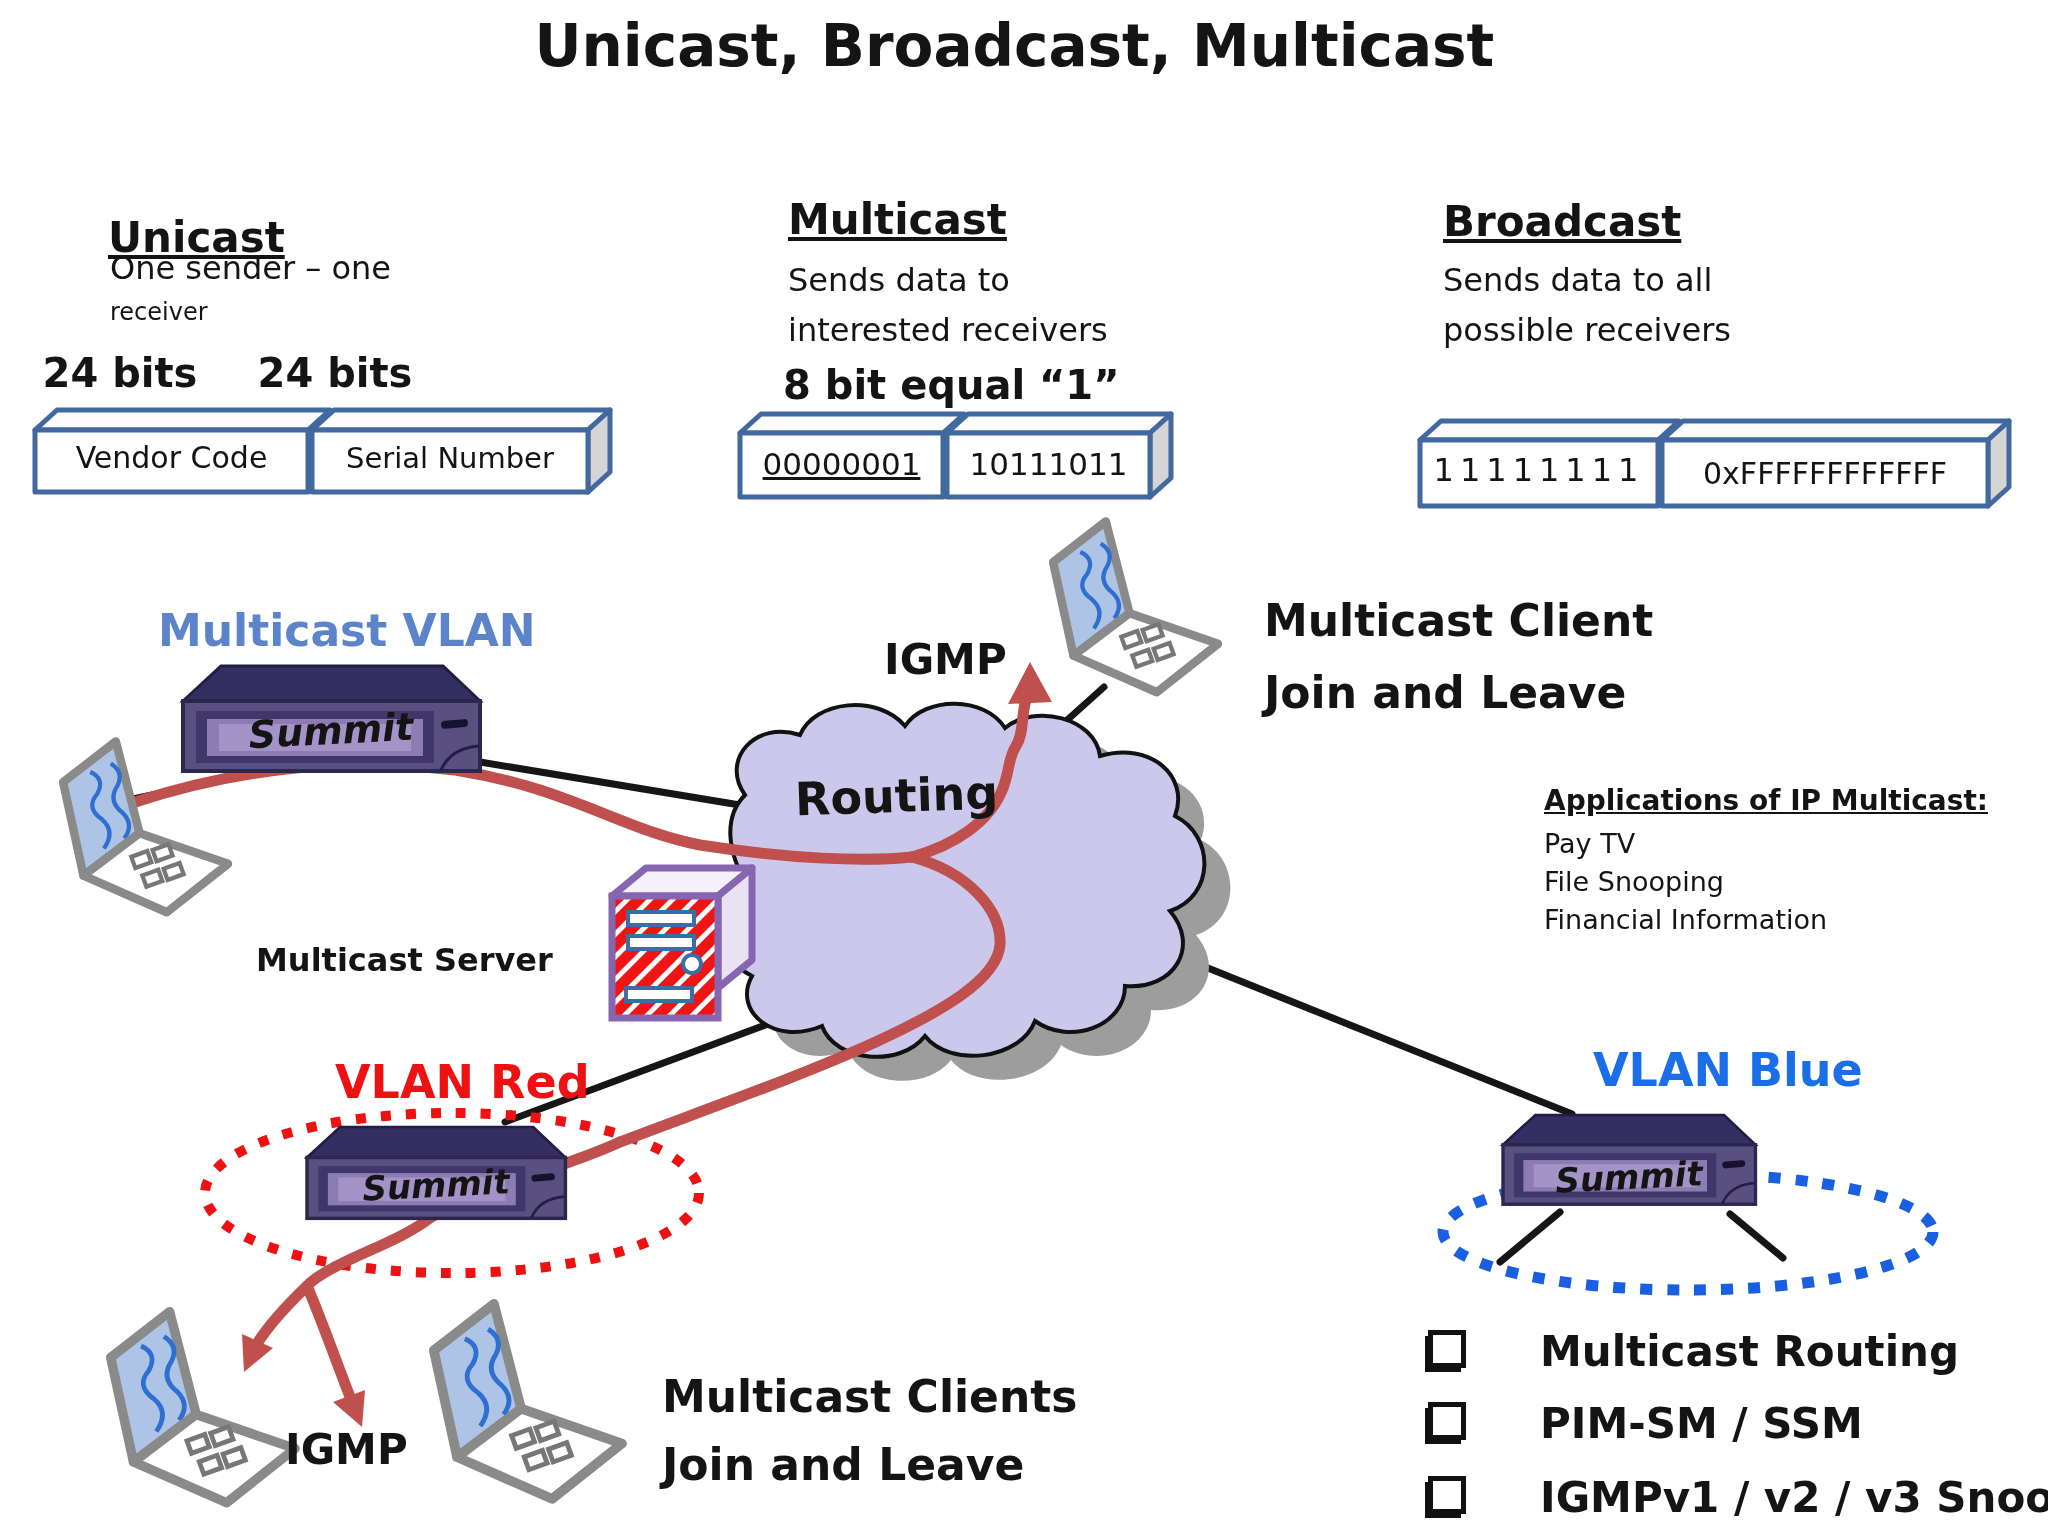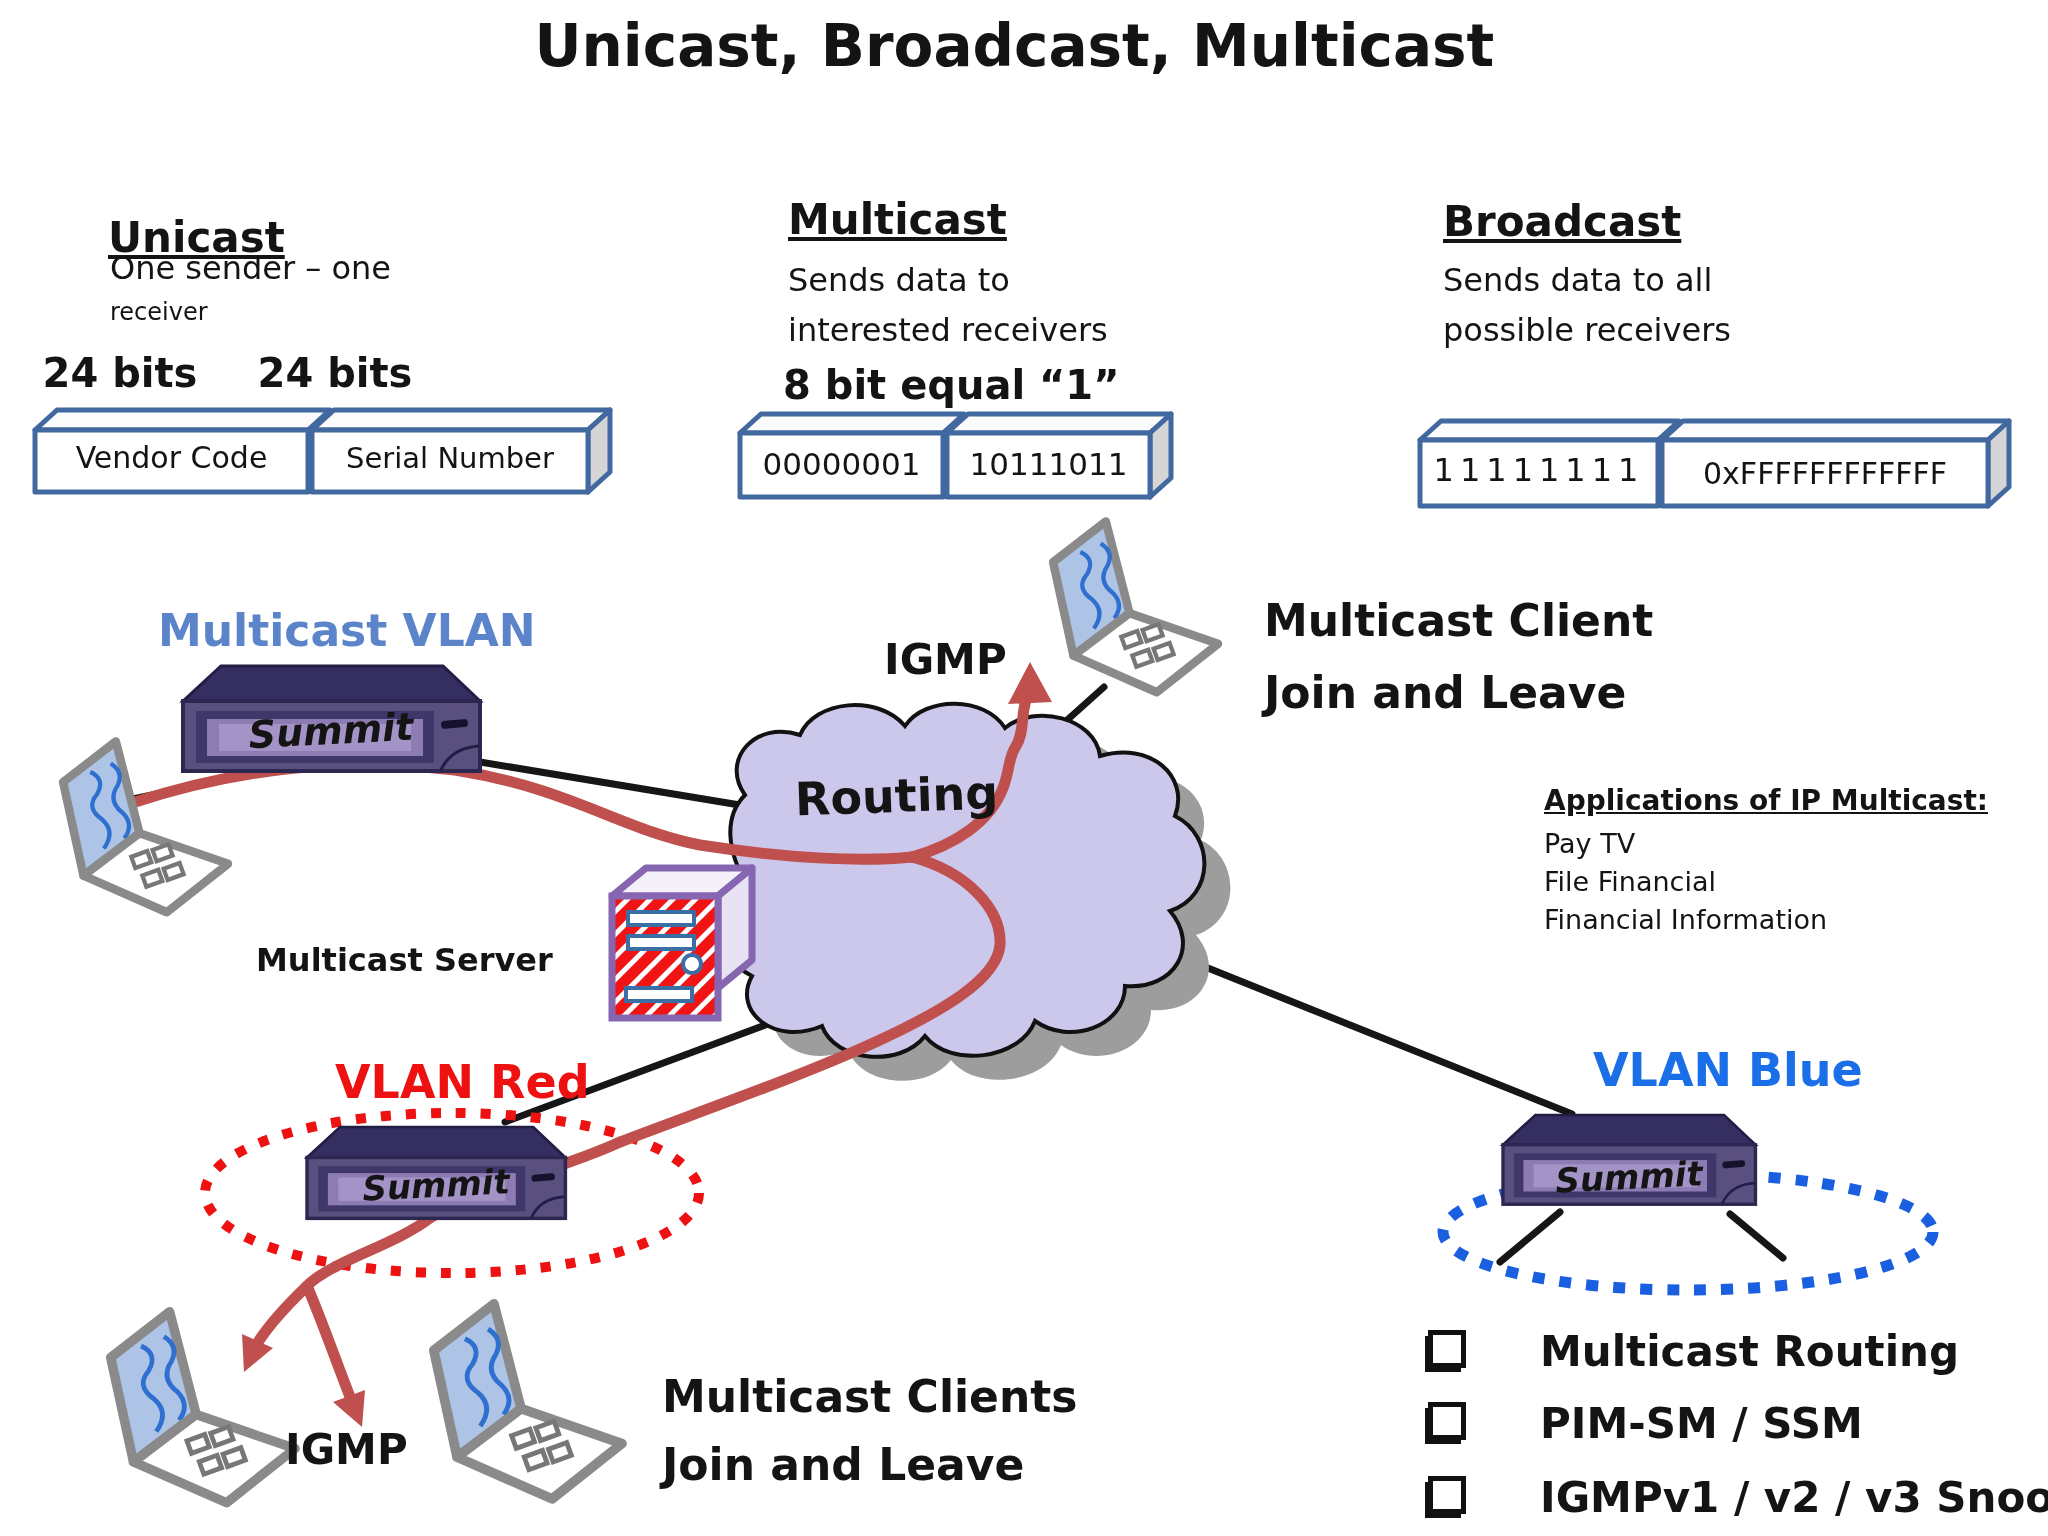--- a/index.html
+++ b/index.html
@@ -129,39 +129,39 @@
   <div class="lbl" style="left:110px;top:300px;font-size:24px;">receiver</div>
   <div class="lbl hand ctr" style="left:35px;width:170px;top:352px;font-size:40px;">24 bits</div>
   <div class="lbl hand ctr" style="left:250px;width:170px;top:352px;font-size:40px;">24 bits</div>
   <div class="lbl ctr" style="left:35px;width:273px;top:442px;font-size:30px;">Vendor Code</div>
   <div class="lbl ctr" style="left:312px;width:276px;top:443px;font-size:29px;">Serial Number</div>
 
   <div class="lbl hd" style="left:788px;top:198px;font-size:42px;">Multicast</div>
   <div class="lbl" style="left:788px;top:264px;font-size:32px;">Sends data to</div>
   <div class="lbl" style="left:788px;top:314px;font-size:32px;">interested receivers</div>
   <div class="lbl hand" style="left:783px;top:364px;font-size:40px;">8 bit equal “1”</div>
-  <div class="lbl ctr" style="left:740px;width:203px;top:448px;font-size:31px;">00000001</div>
+  <div class="lbl ctr" style="left:740px;width:203px;top:448px;font-size:31px;text-decoration:underline;">00000001</div>
   <div class="lbl ctr" style="left:947px;width:203px;top:448px;font-size:31px;">10111011</div>
 
   <div class="lbl hd" style="left:1443px;top:200px;font-size:42px;">Broadcast</div>
   <div class="lbl" style="left:1443px;top:264px;font-size:32px;">Sends data to all</div>
   <div class="lbl" style="left:1443px;top:314px;font-size:32px;">possible receivers</div>
   <div class="lbl ctr" style="left:1420px;width:238px;top:454px;font-size:32px;letter-spacing:6px;">11111111</div>
   <div class="lbl ctr" style="left:1662px;width:326px;top:458px;font-size:30px;">0xFFFFFFFFFFFF</div>
 
   <div class="lbl hand" style="left:158px;top:608px;font-size:44px;color:#5b84ca;">Multicast VLAN</div>
   <div class="lbl ital ctr" style="left:185px;width:292px;top:712px;font-size:38px;transform:rotate(-3deg);">Summit</div>
   <div class="lbl hand" style="left:884px;top:638px;font-size:42px;">IGMP</div>
   <div class="lbl hand" style="left:795px;top:772px;font-size:46px;transform:rotate(-2deg);">Routing</div>
   <div class="lbl hand" style="left:1264px;top:598px;font-size:44px;">Multicast Client</div>
   <div class="lbl hand" style="left:1264px;top:670px;font-size:44px;">Join and Leave</div>
 
   <div class="lbl hd" style="left:1544px;top:786px;font-size:28px;">Applications of IP Multicast:</div>
   <div class="lbl" style="left:1544px;top:830px;font-size:27px;">Pay TV</div>
-  <div class="lbl" style="left:1544px;top:868px;font-size:27px;">File Financial</div>
+  <div class="lbl" style="left:1544px;top:868px;font-size:27px;">File Snooping</div>
   <div class="lbl" style="left:1544px;top:906px;font-size:27px;">Financial Information</div>
 
   <div class="lbl hand" style="left:256px;top:944px;font-size:32px;text-align:right;">Multicast Server</div>
   <div class="lbl hand" style="left:335px;top:1058px;font-size:46px;color:#ee1111;">VLAN Red</div>
   <div class="lbl ital ctr" style="left:307px;width:258px;top:1168px;font-size:34px;transform:rotate(-3deg);">Summit</div>
   <div class="lbl hand" style="left:1593px;top:1046px;font-size:46px;color:#1a6fe8;">VLAN Blue</div>
   <div class="lbl ital ctr" style="left:1503px;width:252px;top:1160px;font-size:34px;transform:rotate(-3deg);">Summit</div>
 
   <div class="lbl hand" style="left:285px;top:1428px;font-size:42px;">IGMP</div>
   <div class="lbl hand" style="left:662px;top:1374px;font-size:44px;">Multicast Clients</div>

